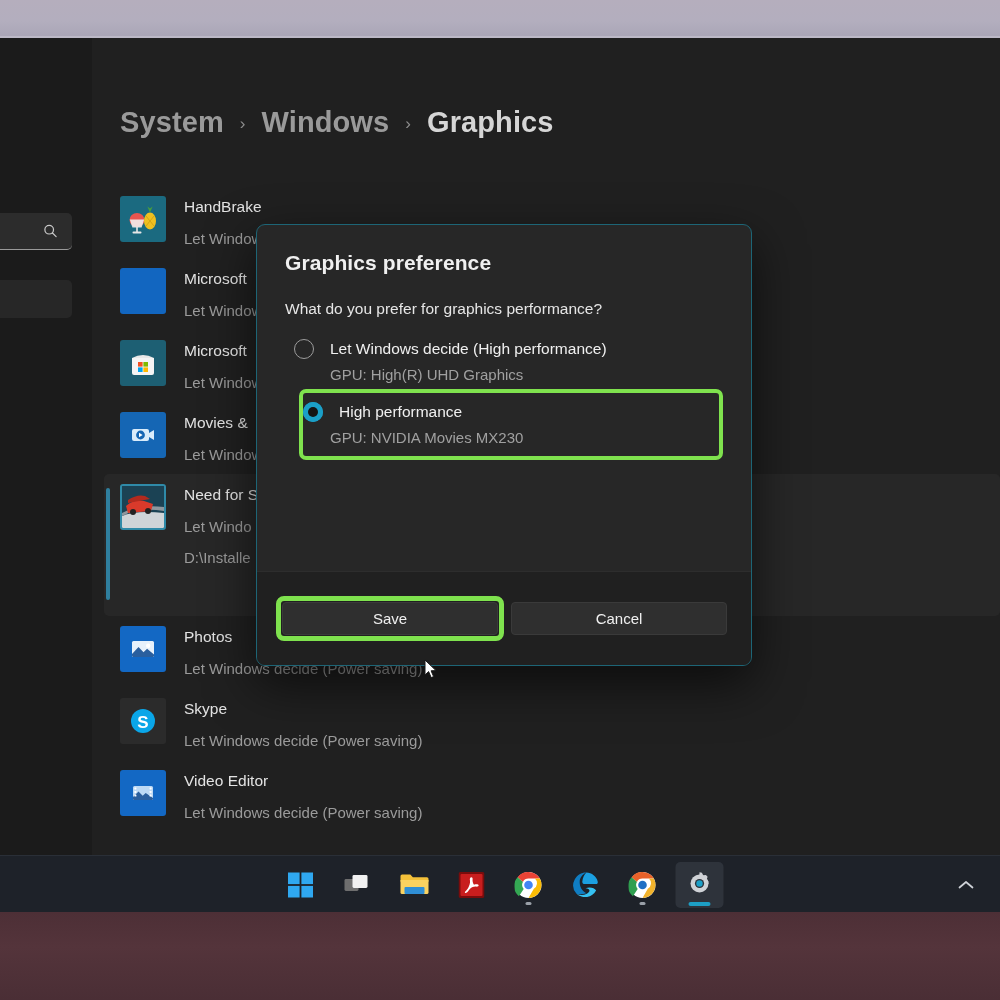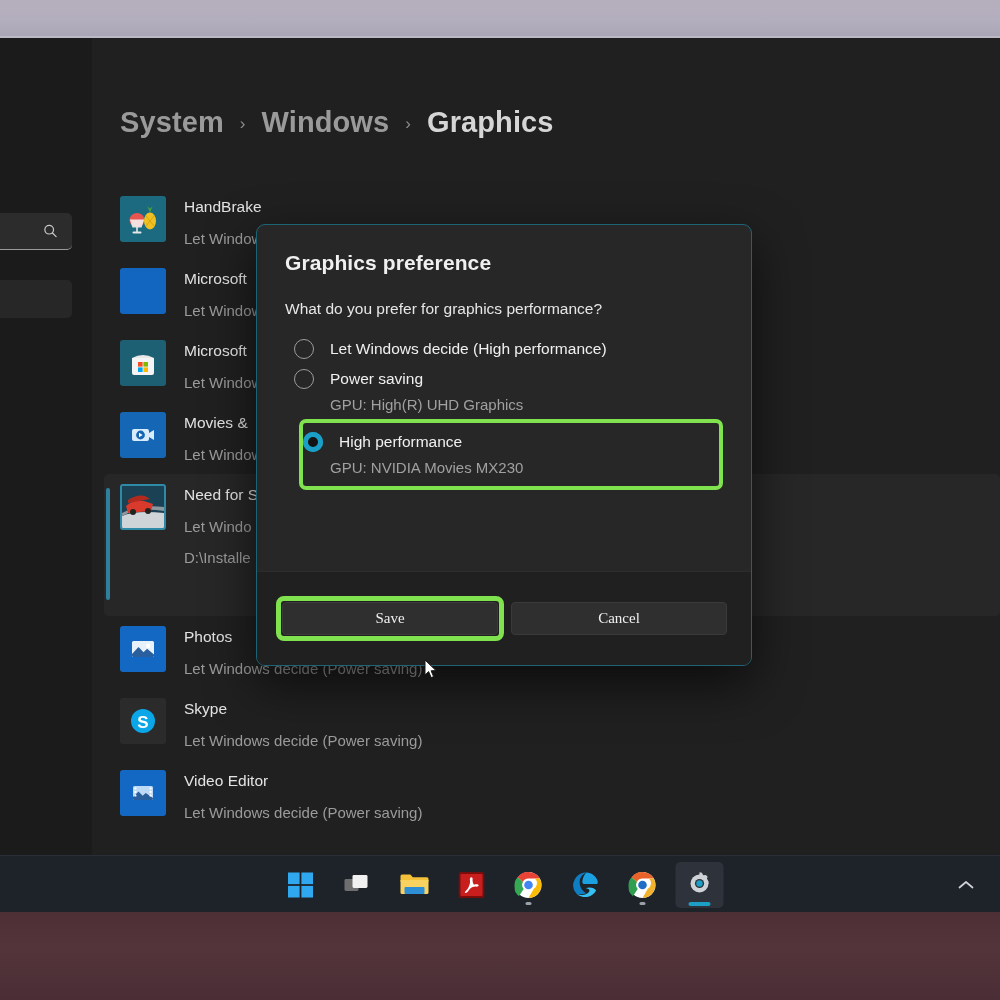--- a/index.html
+++ b/index.html
@@ -186,21 +186,21 @@
     height: 94px; background: #202020;
     border-top: 1px solid #2d2d2d;
     display: flex; align-items: center; gap: 12px;
     padding: 0 24px;
   }
   .dlg-btn {
     flex: 1 1 0; height: 33px; border-radius: 4px;
     background: #2f2f2f; border: 1px solid #3a3a3a;
     color: #f0f0f0; font-size: 15px;
     display: flex; align-items: center; justify-content: center;
-    font-family: Liberation Serif, serif;
+    font-family: Liberation Sans, sans-serif;
   }
   .btn-wrap { flex: 1 1 0; display: flex; }
   .btn-wrap.highlighted {
     outline: 5px solid #7fe24e;
     border-radius: 3px;
     padding: 1px;
   }
 
   
   .cursor { position: absolute; left: 424px; top: 621px; width: 16px; height: 22px; }
@@ -380,24 +380,20 @@
         <div class="opt-group">
 
           <div class="opt-block">
             <div class="opt">
               <span class="radio"></span>
               <span class="opt-label">Let Windows decide (High performance)</span>
             </div>
           </div>
 
           <div class="opt-block">
-            <div class="opt">
-              <span class="radio"></span>
-              <span class="opt-label">Power saving</span>
-            </div>
             <div class="opt-gpu">GPU: High(R) UHD Graphics</div>
           </div>
 
           <div class="opt-block highlighted">
             <div class="opt">
               <span class="radio checked"></span>
               <span class="opt-label">High performance</span>
             </div>
             <div class="opt-gpu">GPU: NVIDIA Movies MX230</div>
           </div>

